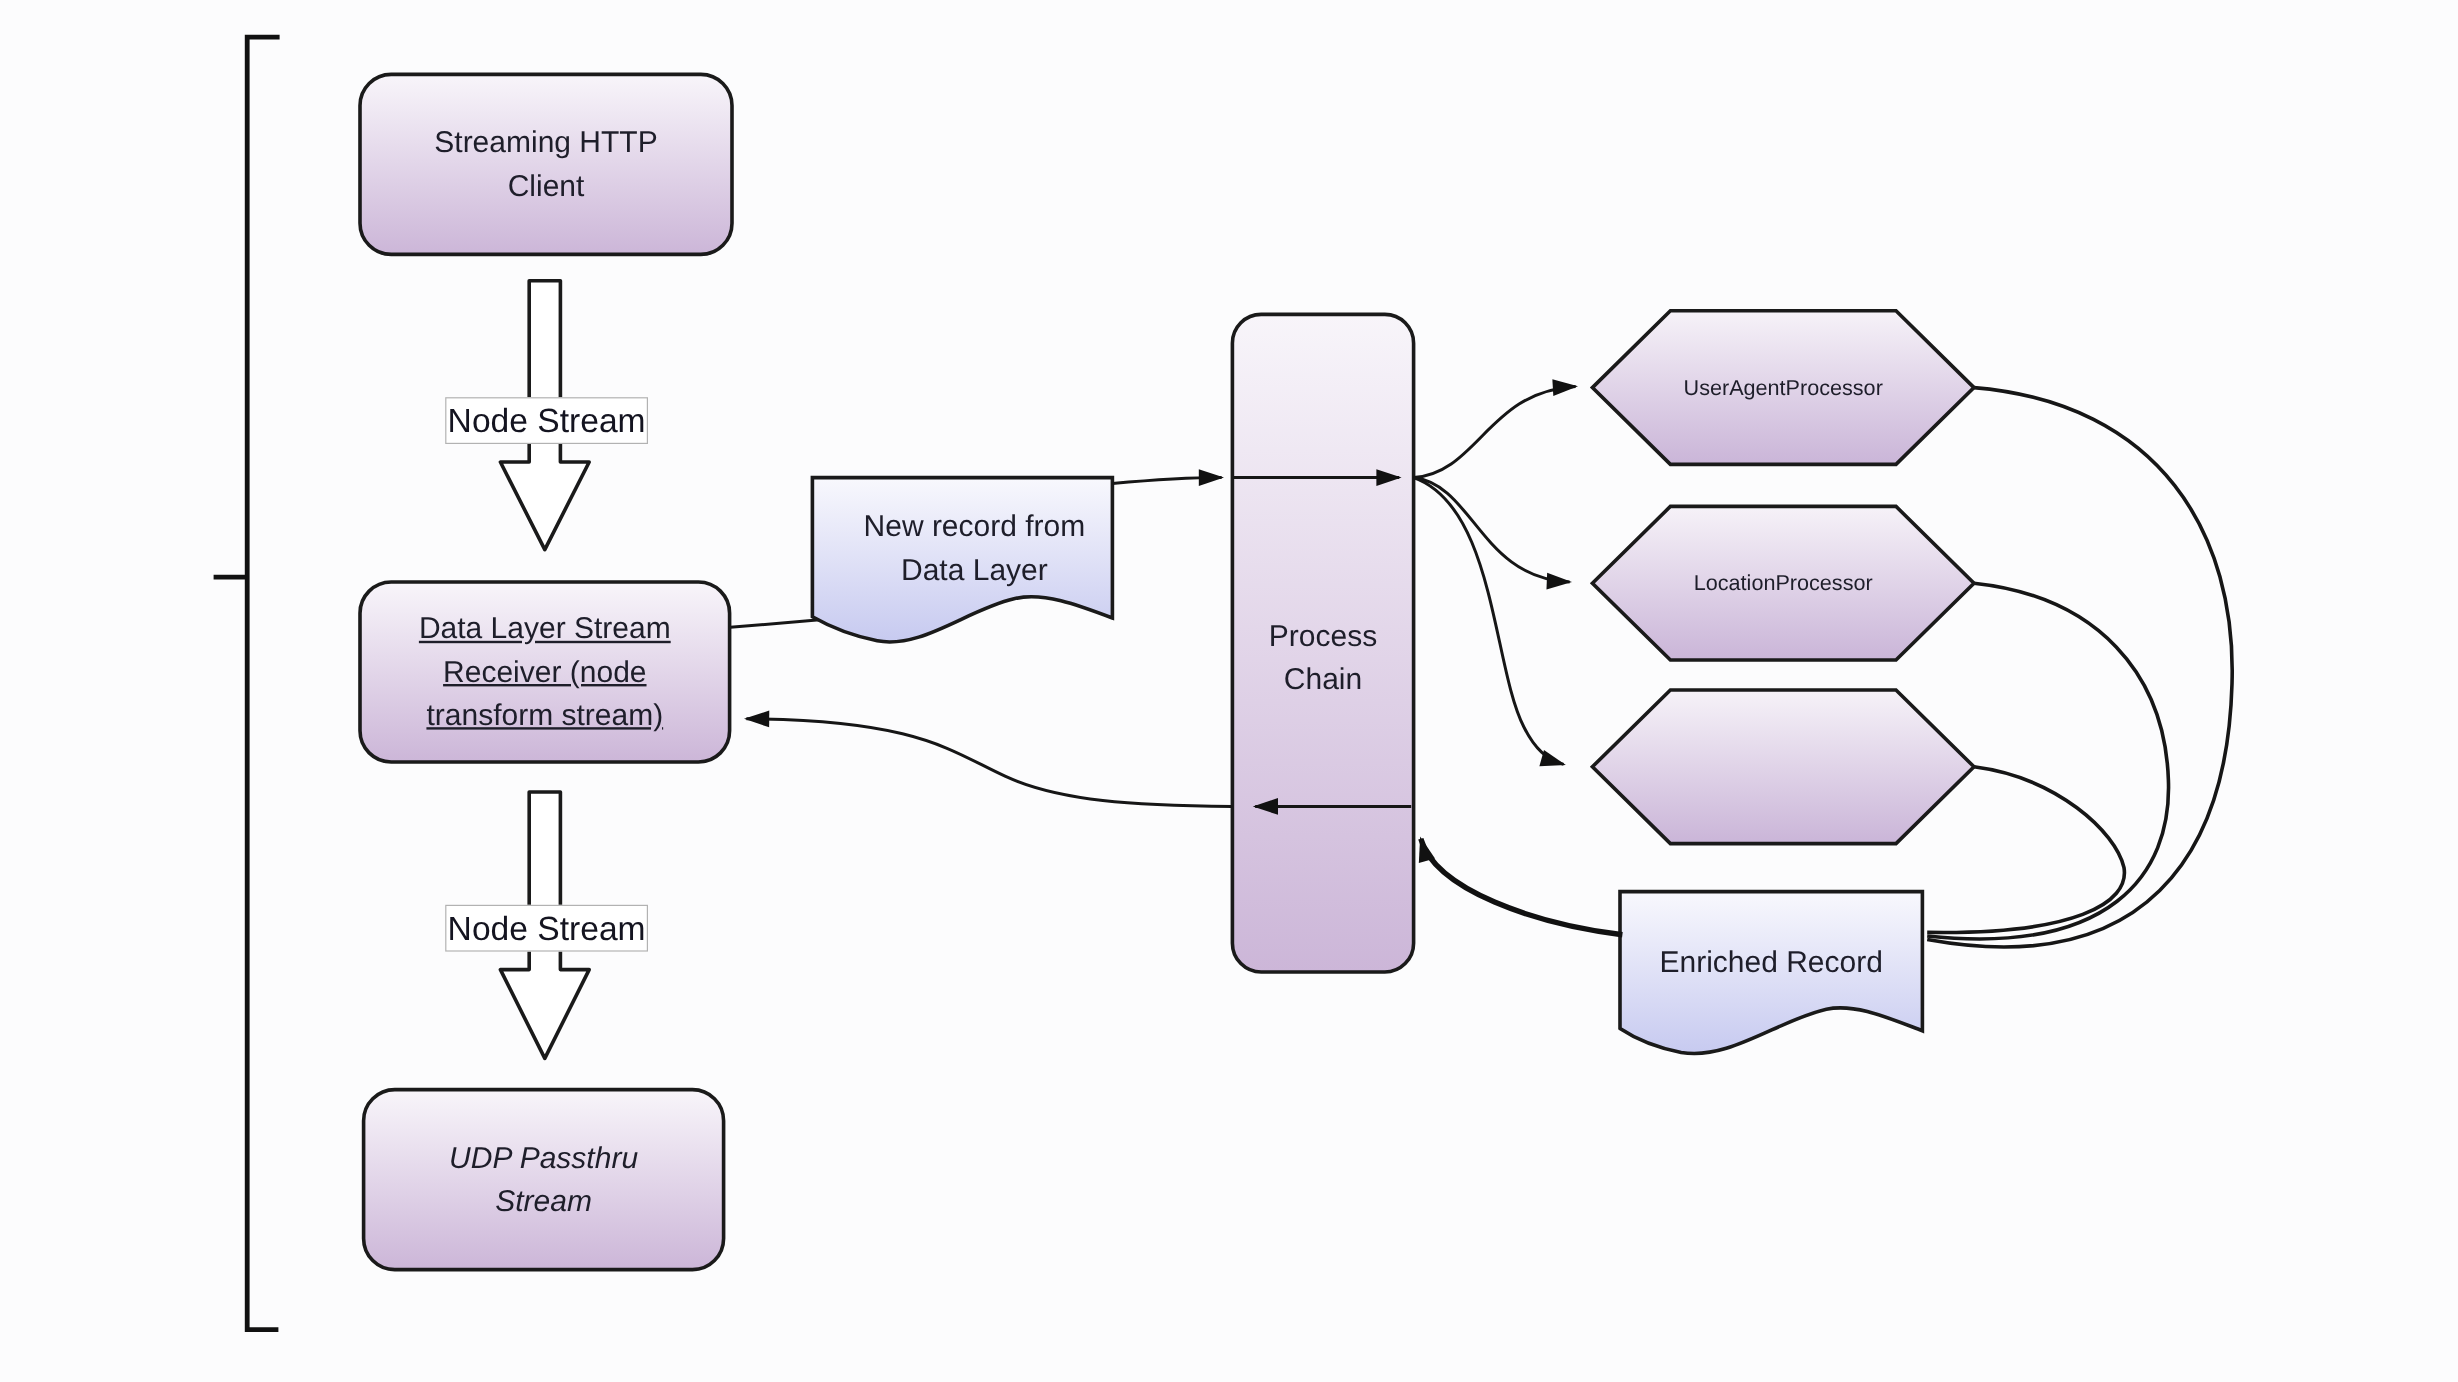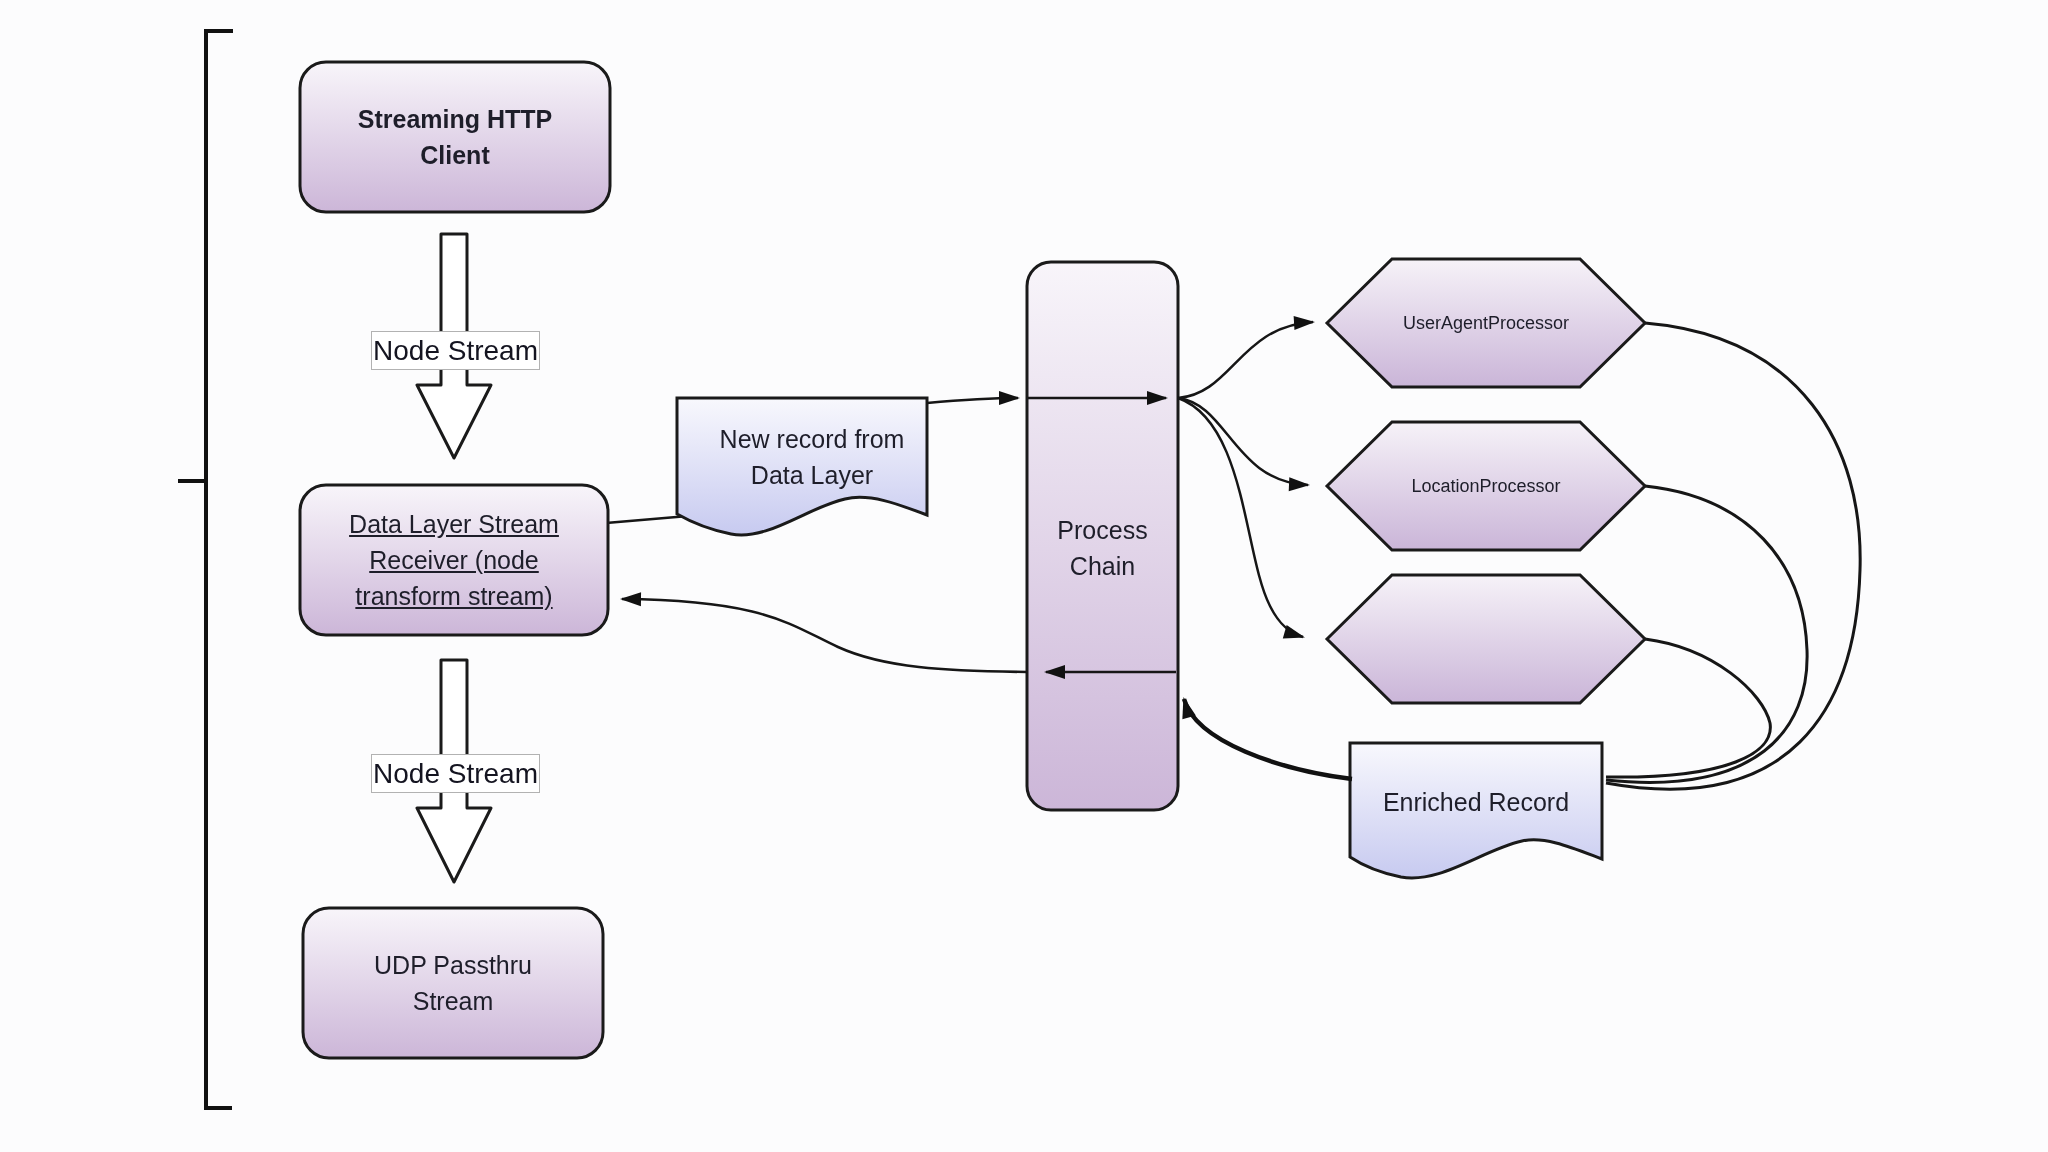--- a/index.html
+++ b/index.html
@@ -79,29 +79,29 @@
 
     <path d="M1178,398 C1232,394 1240,326 1313,322" fill="none" stroke="#161616" stroke-width="2.5" marker-end="url(#arrow)"></path>
     <path d="M1178,398 C1228,404 1234,482 1308,485" fill="none" stroke="#161616" stroke-width="2.5" marker-end="url(#arrow)"></path>
     <path d="M1178,398 C1246,422 1244,556 1270,606 C1279,624 1289,633 1303,637" fill="none" stroke="#161616" stroke-width="2.5" marker-end="url(#arrow)"></path>
 
     <path d="M1352,779 C1280,770 1196,742 1184,699" fill="none" stroke="#111111" stroke-width="4.5" marker-end="url(#arrow)"></path>
 
     <path d="M1027,672 C945,671 884,668 838,647 C792,626 766,600 622,599" fill="none" stroke="#161616" stroke-width="2.5" marker-end="url(#arrow)"></path>
   </svg>
 
-  <div class="node-label f25" style="left:300px; top:62px; width:310px; height:150px;font-weight:bold;">
+  <div class="node-label f25" style="left:300px; top:62px; width:310px; height:150px;">
     <span class="w220">Streaming HTTP Client</span>
   </div>
 
   <div class="node-label f25" style="left:300px; top:485px; width:308px; height:150px;text-decoration:underline;">
     <span class="w260">Data Layer Stream Receiver (node transform stream)</span>
   </div>
 
-  <div class="node-label f25" style="left:303px; top:908px; width:300px; height:150px;">
+  <div class="node-label f25" style="left:303px; top:908px; width:300px; height:150px;font-style:italic;">
     <span class="w180">UDP Passthru Stream</span>
   </div>
 
   <div class="node-label f25" style="left:677px; top:402px; width:270px; height:110px;">
     <span class="w210">New record from Data Layer</span>
   </div>
 
   <div class="node-label f25" style="left:1027px; top:468px; width:151px; height:160px;">
     <span class="w110">Process Chain</span>
   </div>

